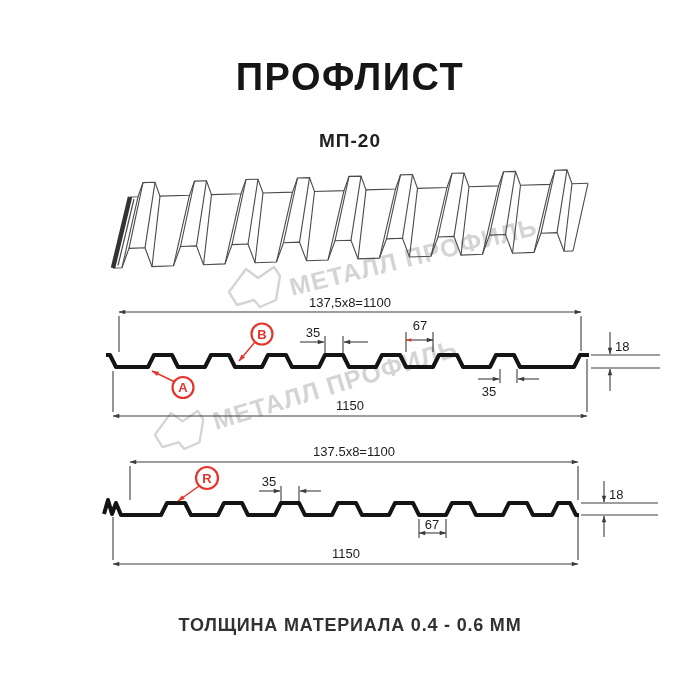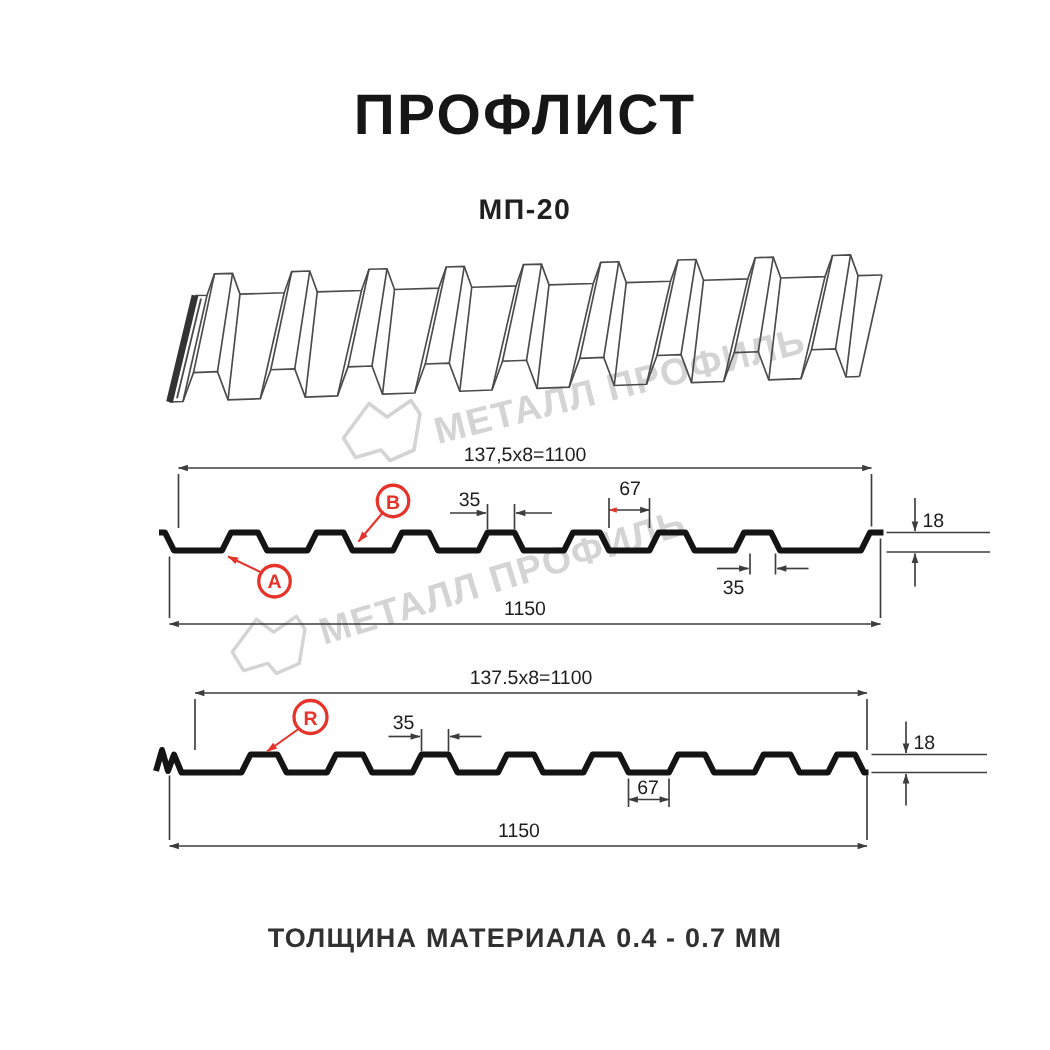--- a/index.html
+++ b/index.html
@@ -212,14 +212,14 @@
       </g>
 
       <g>
         <line class="leader" x1="199" y1="486" x2="178" y2="501" marker-end="url(#ahR)"></line>
         <circle class="badge" cx="207" cy="478" r="11"></circle>
         <text class="redtxt" x="207" y="483" text-anchor="middle" font-size="14">R</text>
       </g>
     </g>
   </svg>
 
-  <div class="footer">ТОЛЩИНА МАТЕРИАЛА 0.4 - 0.7 ММ</div>
+  <div class="footer">ТОЛЩИНА МАТЕРИАЛА 0.4 - 0.6 ММ</div>
 </div>
 
 </body></html>

